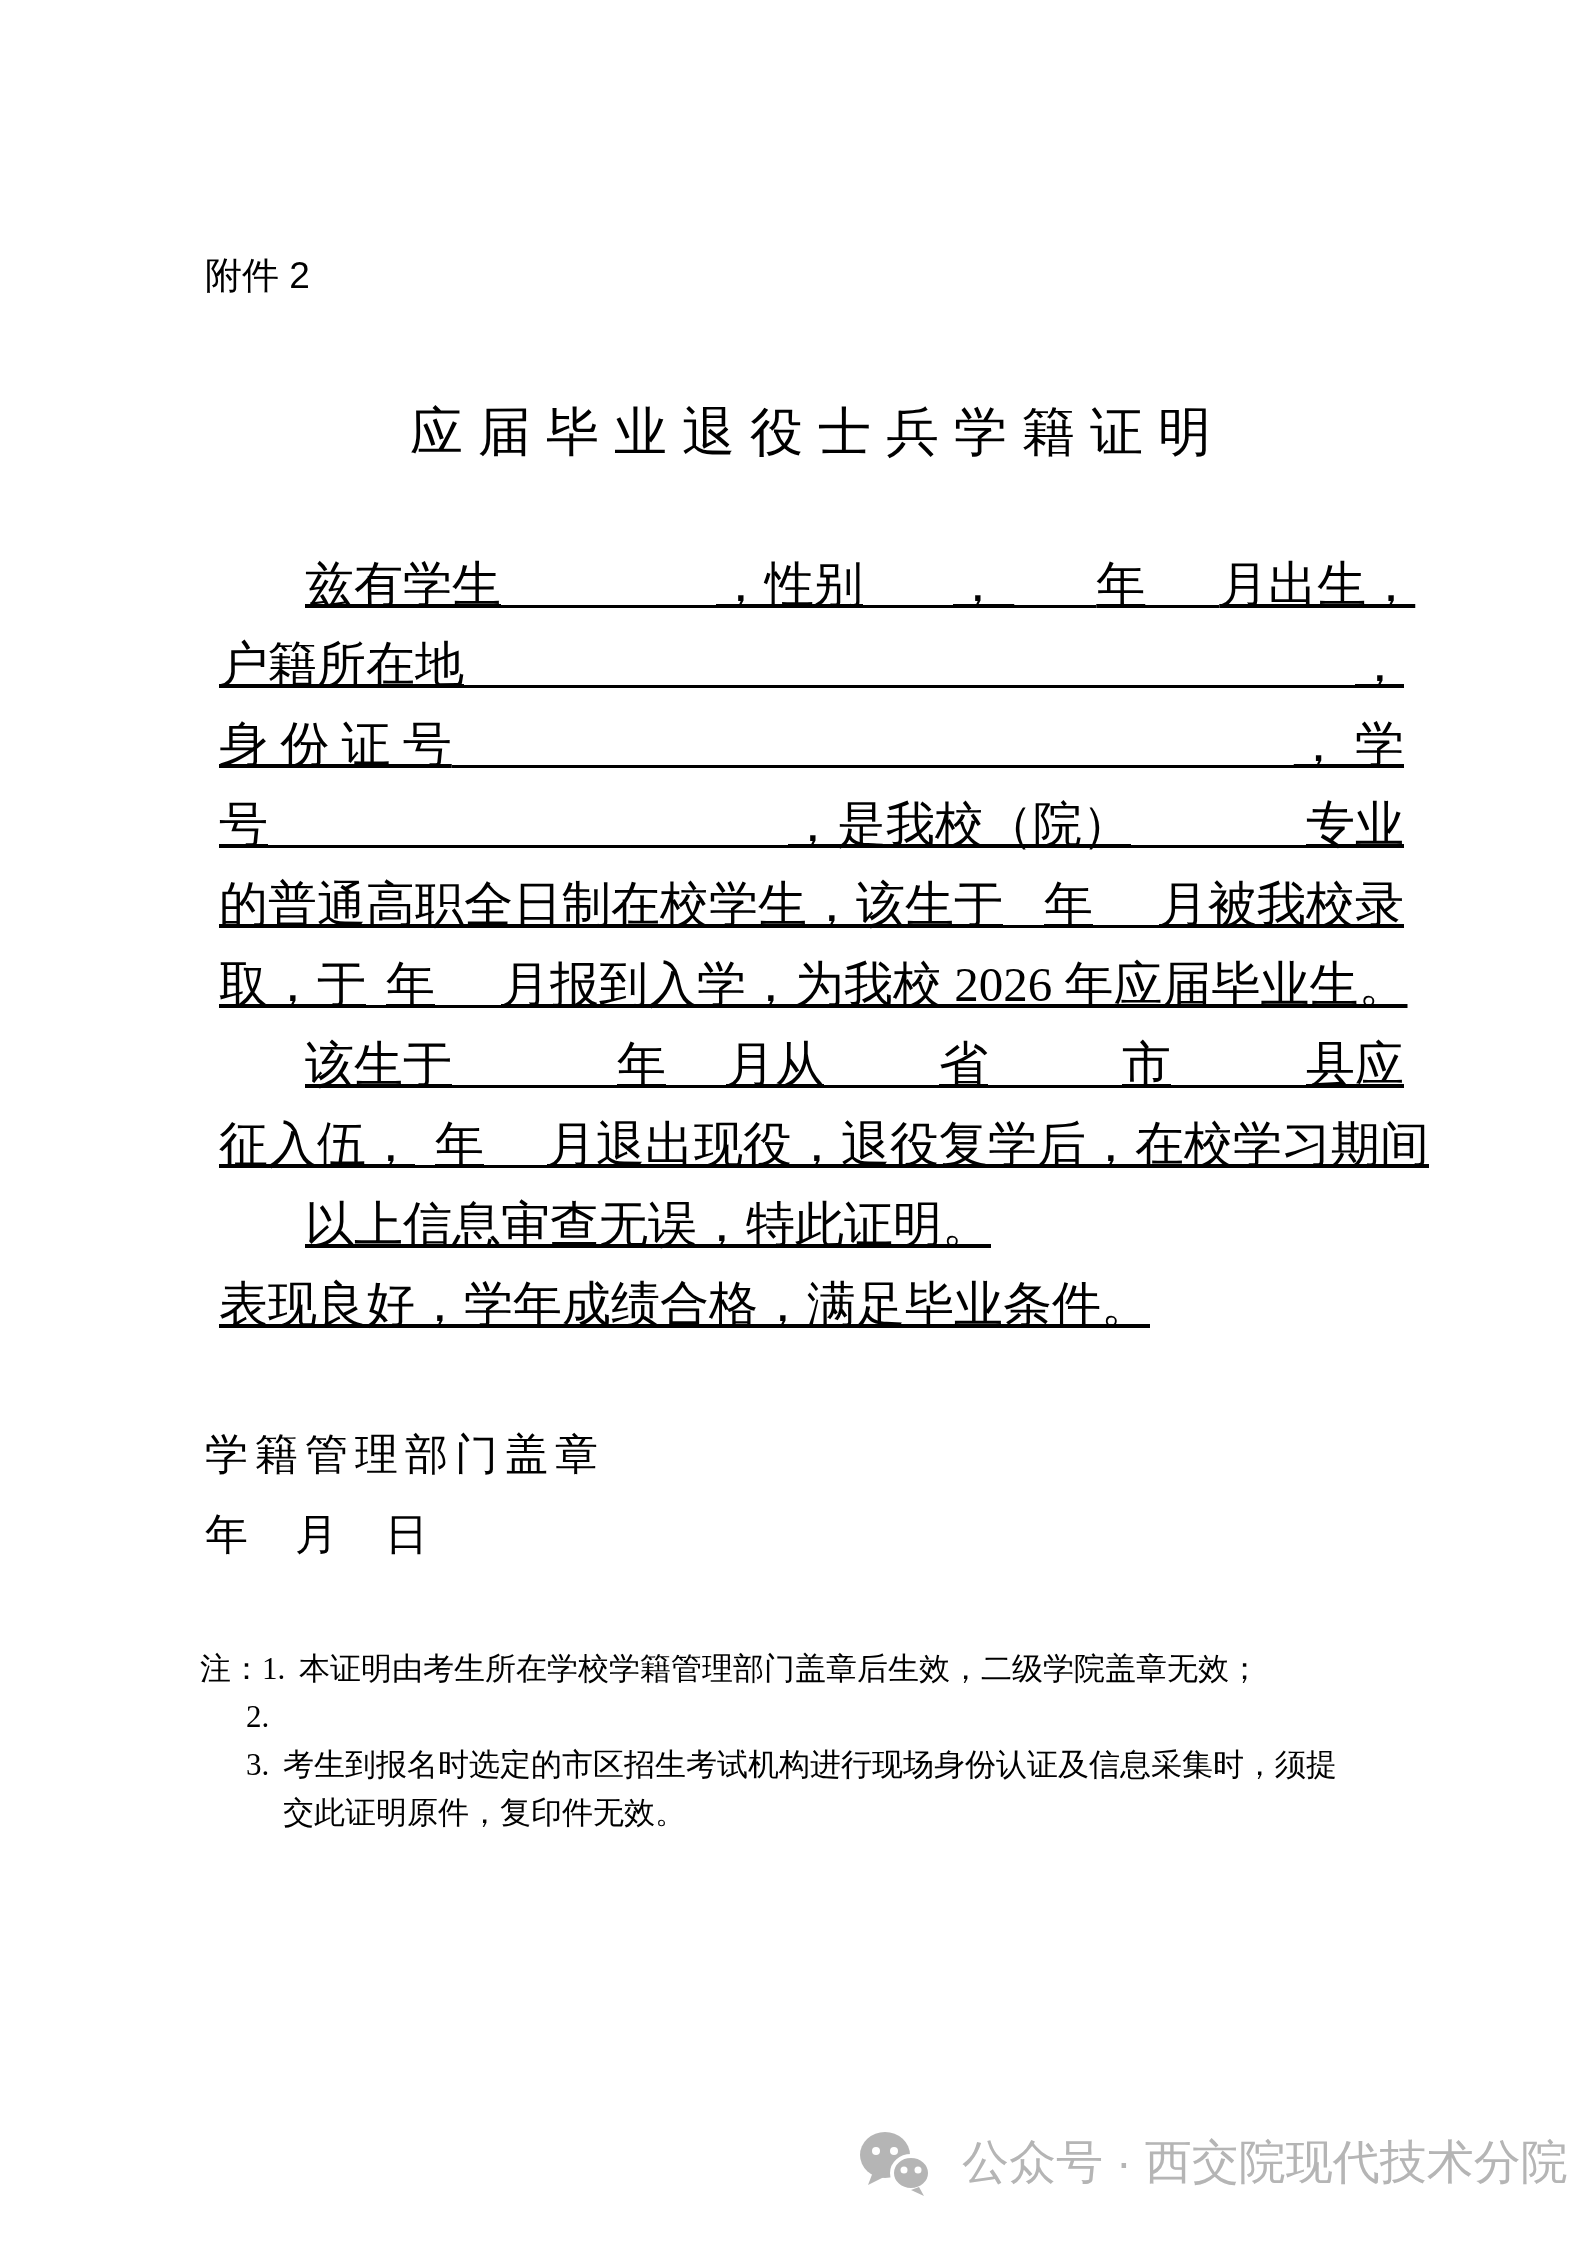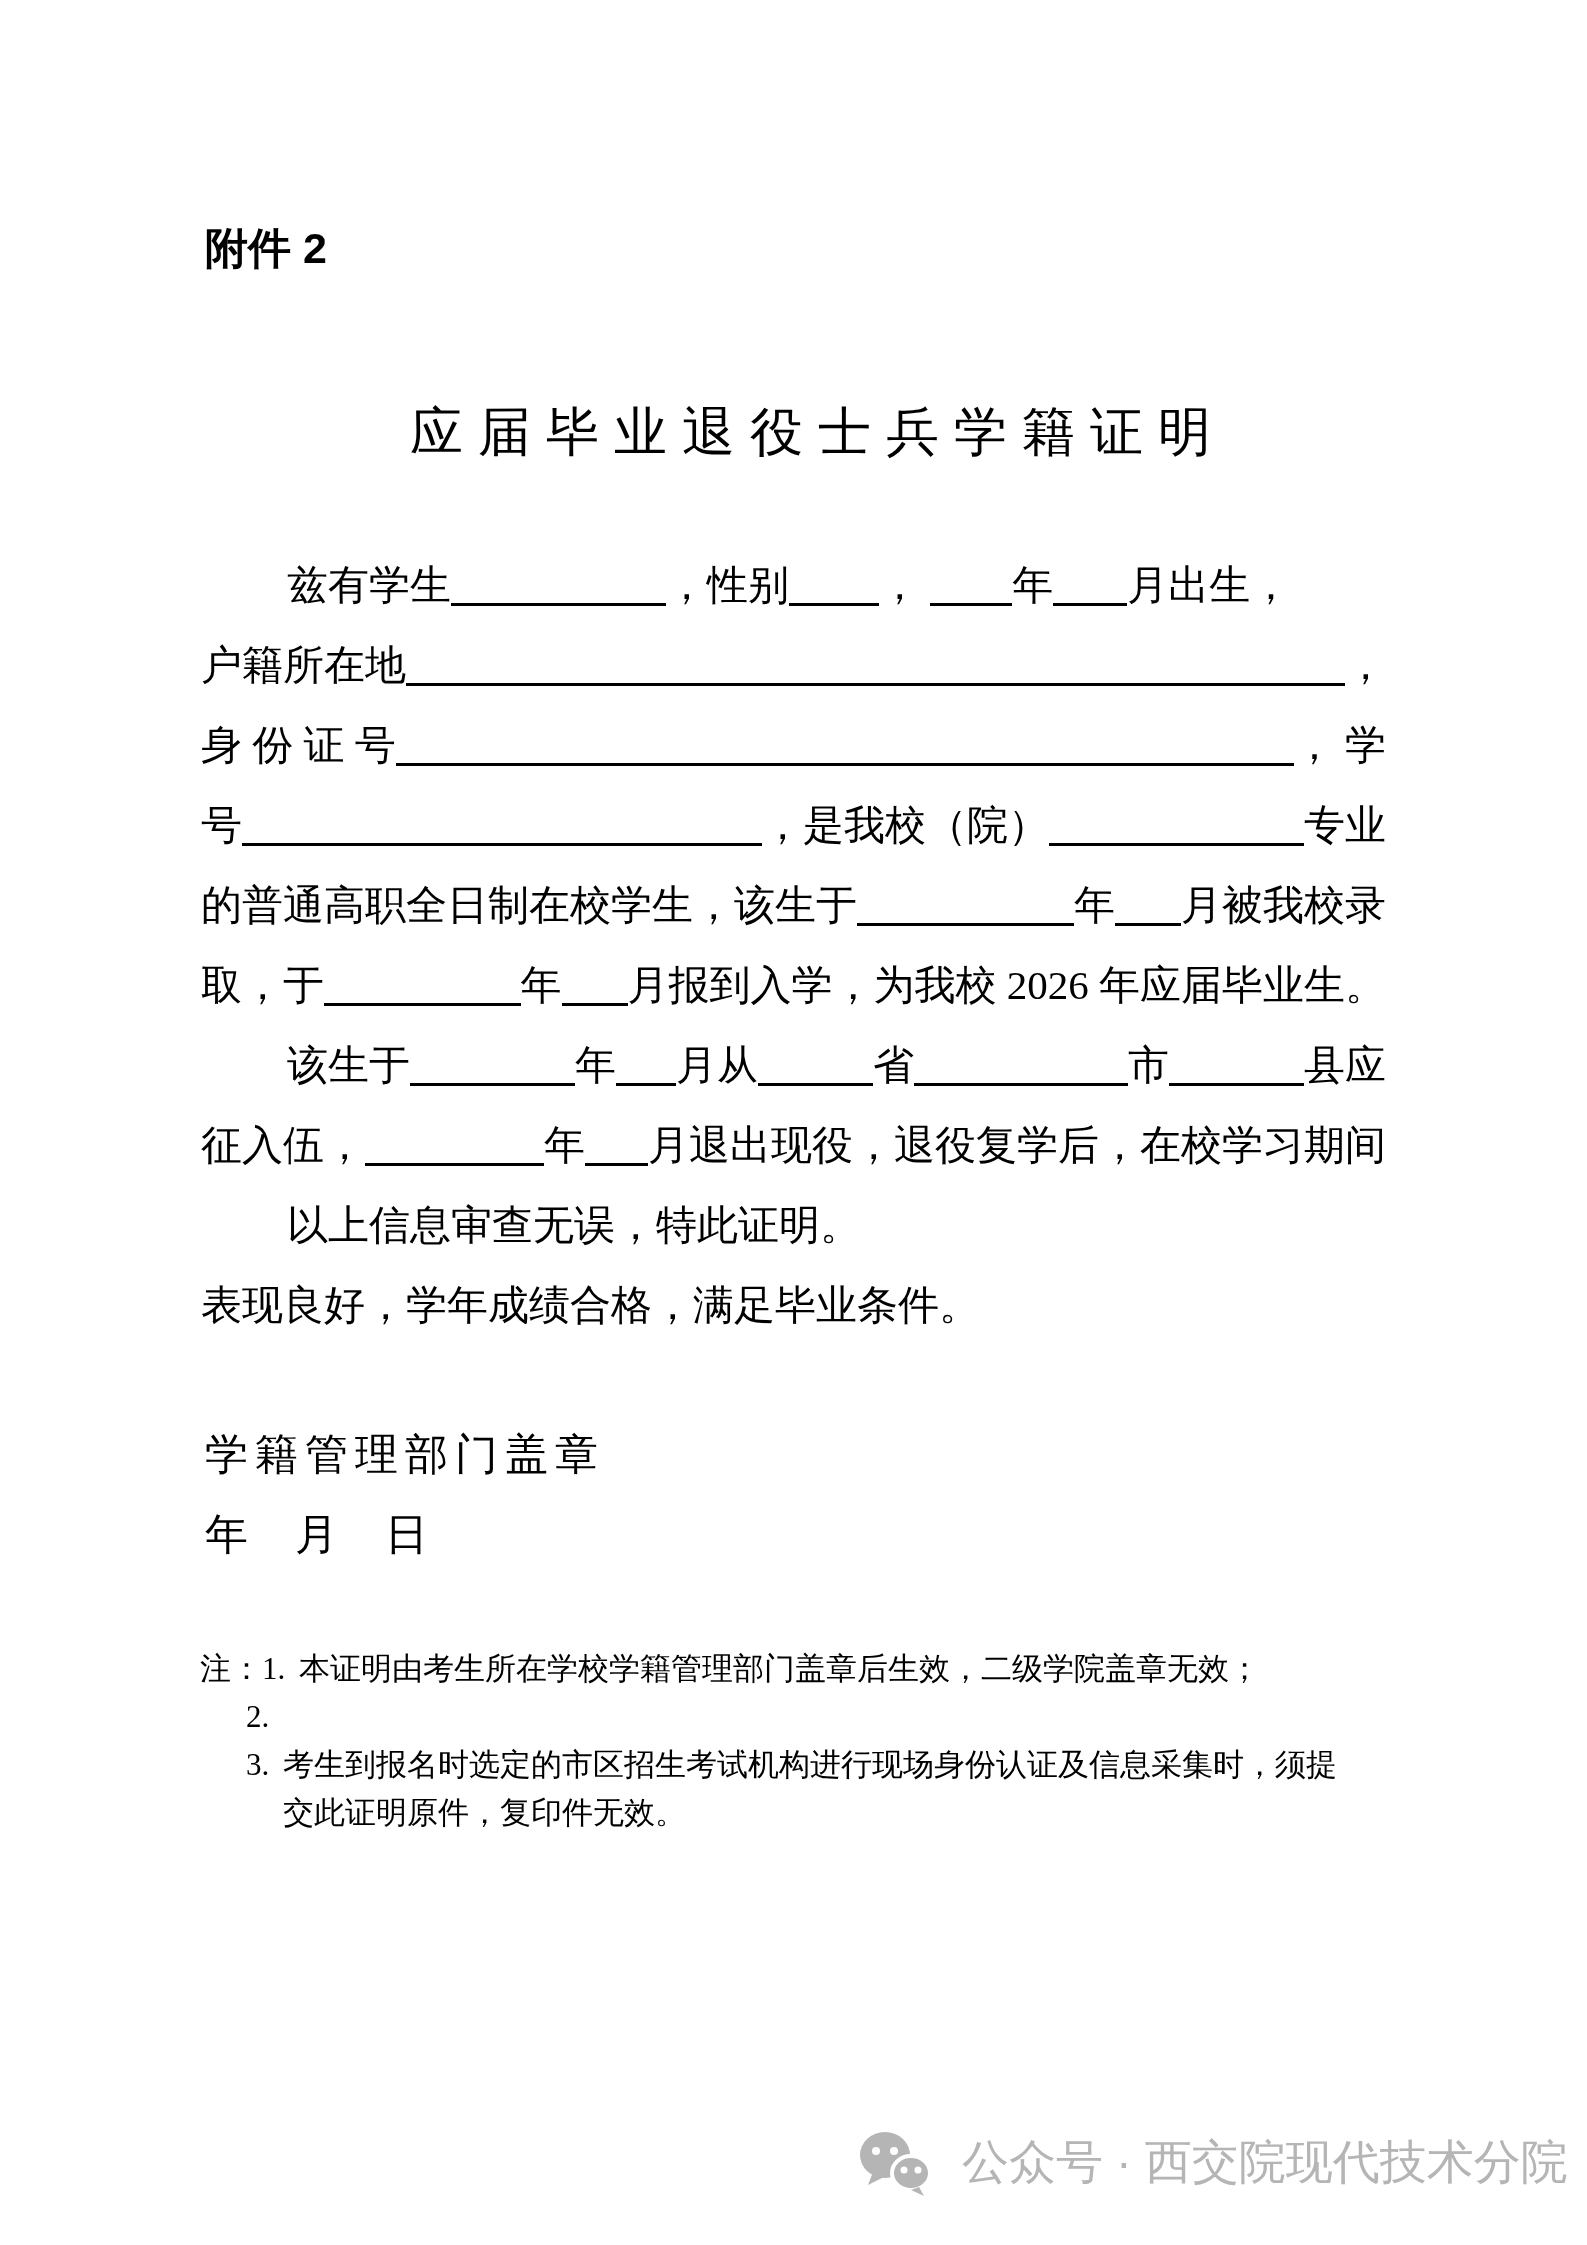--- a/index.html
+++ b/index.html
@@ -1,27 +1,27 @@
 <!DOCTYPE html>
 <html style="--wx-gray: #b5b5b5;"><head>
 <meta charset="utf-8">
 <style>
   html,body{margin:0;padding:0;background:#fff;}
   .page{position:relative;width:1587px;height:2245px;background:#ffffff;
         font-family:"Liberation Serif","DejaVu Serif",serif;color:#000;overflow:hidden;}
 
-  .attach{position:absolute;left:205px;top:221px;
+  .attach{position:absolute;left:205px;top:252px;
           font-family:"Liberation Sans","DejaVu Sans",sans-serif;
-          font-weight:700;font-size:43px;line-height:1.3;}
+          font-weight:400;font-size:37px;line-height:1.3;}
 
   .title{position:absolute;left:0;top:380px;width:100%;margin:17px;
          font-size:53px;font-weight:400;text-align:center;
          letter-spacing:15px;text-indent:15px;}
 
-  .body-block{position:absolute;left:201px;top:545px;width:1185px;font-size:41px;}
+  .body-block{position:absolute;left:219px;top:545px;width:1185px;font-size:49px;text-decoration:underline;}
   .line{display:flex;flex-wrap:nowrap;align-items:baseline;height:80px;line-height:80px;white-space:pre;}
   .line.indent{padding-left:86px;}
   .seg{flex:0 0 auto;}
   .blank{flex:0 0 auto;height:0;border-bottom:3px solid #000;position:relative;top:7px;min-width:20px;}
   .blank.fill{flex:1 1 auto;}
 
   .sign-block{position:absolute;left:205px;top:1415px;width:1185px;font-size:43px;line-height:80px;}
   .sign-dept{text-align:left;padding-right:85px;letter-spacing:7px;}
   .sign-date{text-align:left;padding-right:235px;letter-spacing:2px;}
 

